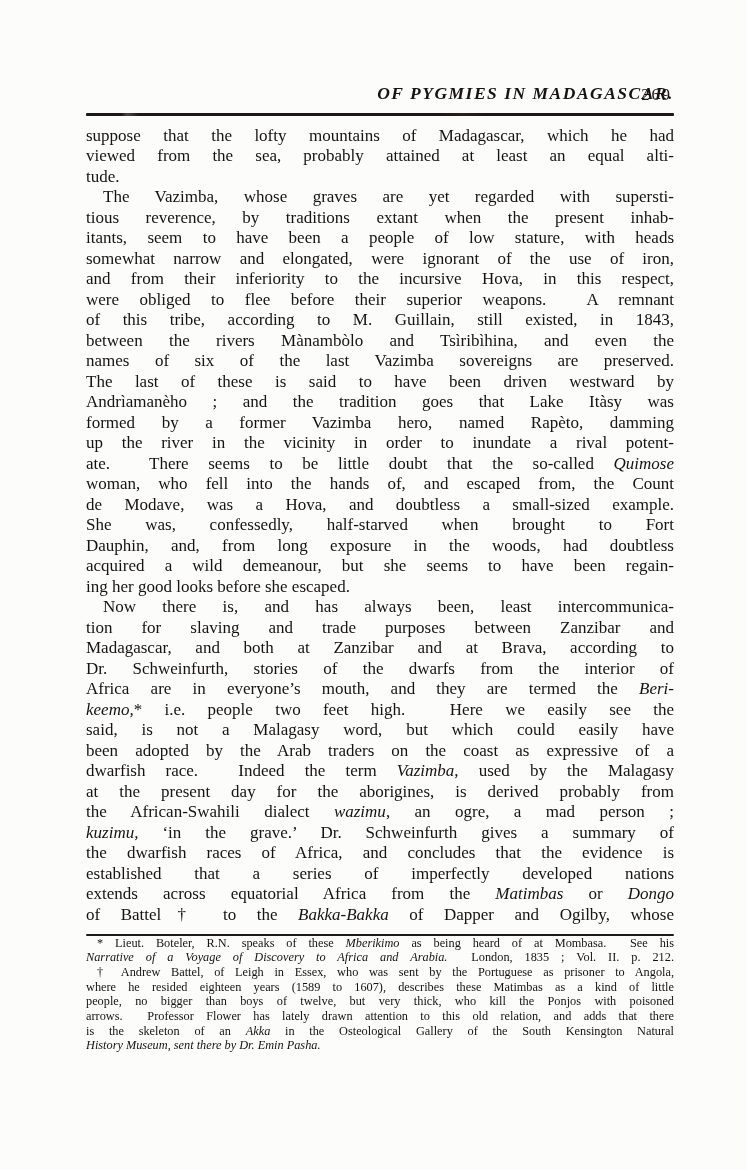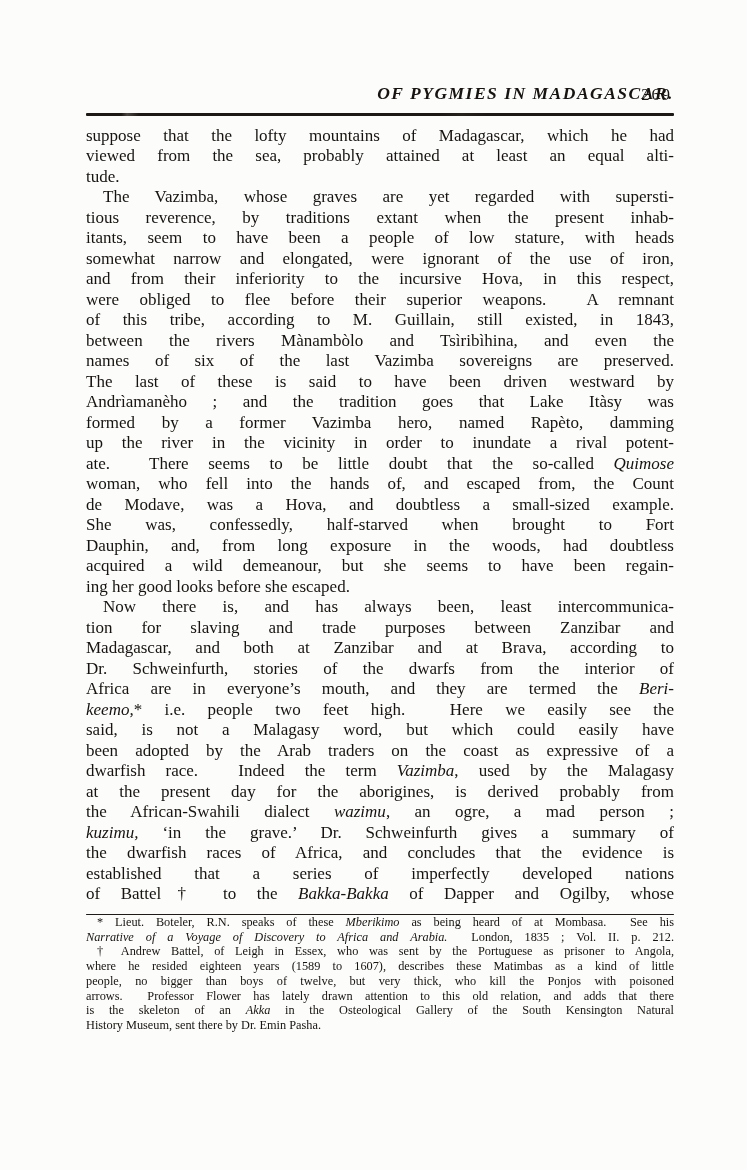--- a/index.html
+++ b/index.html
@@ -74,21 +74,21 @@
     font-size: 12.3px;
   }
   .fline {
     height: 14.7px;
     line-height: 14.7px;
     text-align: justify;
     text-align-last: justify;
     overflow: hidden;
   }
   .fline.indent { text-indent: 11px; }
-  .fline.nojust { text-align: center; text-align-last: left; }
+  .fline.nojust { text-align: center; text-align-last: left; font-style: italic; }
   i { font-style: italic; }
 </style>
 </head>
 <body>
 
 <div class="page">
   <div class="running-head">
     <span class="running-title">OF PYGMIES IN MADAGASCAR.</span>
     <span class="folio">269</span>
   </div>
@@ -124,20 +124,21 @@
       <div class="line"><span>Africa are in everyone’s mouth, and they are termed the </span><i>Beri-</i></div>
       <div class="line"><i>keemo,</i><span>* i.e. people two feet high.&nbsp; Here we easily see the</span></div>
       <div class="line"><span>said, is not a Malagasy word, but which could easily have</span></div>
       <div class="line"><span>been adopted by the Arab traders on the coast as expressive of a</span></div>
       <div class="line"><span>dwarfish race.&nbsp; Indeed the term </span><i>Vazimba</i><span>, used by the Malagasy</span></div>
       <div class="line"><span>at the present day for the aborigines, is derived probably from</span></div>
       <div class="line"><span>the African-Swahili dialect </span><i>wazimu</i><span>, an ogre, a mad person&nbsp;;</span></div>
       <div class="line"><i>kuzimu,</i><span> ‘in the grave.’ Dr. Schweinfurth gives a summary of</span></div>
       <div class="line"><span>the dwarfish races of Africa, and concludes that the evidence is</span></div>
       <div class="line"><span>established that a series of imperfectly developed nations</span></div>
+      <div class="line"><span>extends across equatorial Africa from the </span><i>Matimbas</i><span> or </span><i>Dongo</i></div>
       <div class="line"><span>of Battel† to the </span><i>Bakka-Bakka</i><span> of Dapper and Ogilby, whose</span></div>
     </div>
   <div class="foot-rule"></div>
   <div class="footnotes">
       <div class="fline indent"><span>* Lieut. Boteler, R.N. speaks of these </span><i>Mberikimo</i><span> as being heard of at Mombasa.&nbsp; See his</span></div>
       <div class="fline"><i>Narrative of a Voyage of Discovery to Africa and Arabia.</i><span>&nbsp; London, 1835&nbsp;; Vol. II. p. 212.</span></div>
       <div class="fline indent"><span>† Andrew Battel, of Leigh in Essex, who was sent by the Portuguese as prisoner to Angola,</span></div>
       <div class="fline"><span>where he resided eighteen years (1589 to 1607), describes these Matimbas as a kind of little</span></div>
       <div class="fline"><span>people, no bigger than boys of twelve, but very thick, who kill the Ponjos with poisoned</span></div>
       <div class="fline"><span>arrows.&nbsp; Professor Flower has lately drawn attention to this old relation, and adds that there</span></div>

